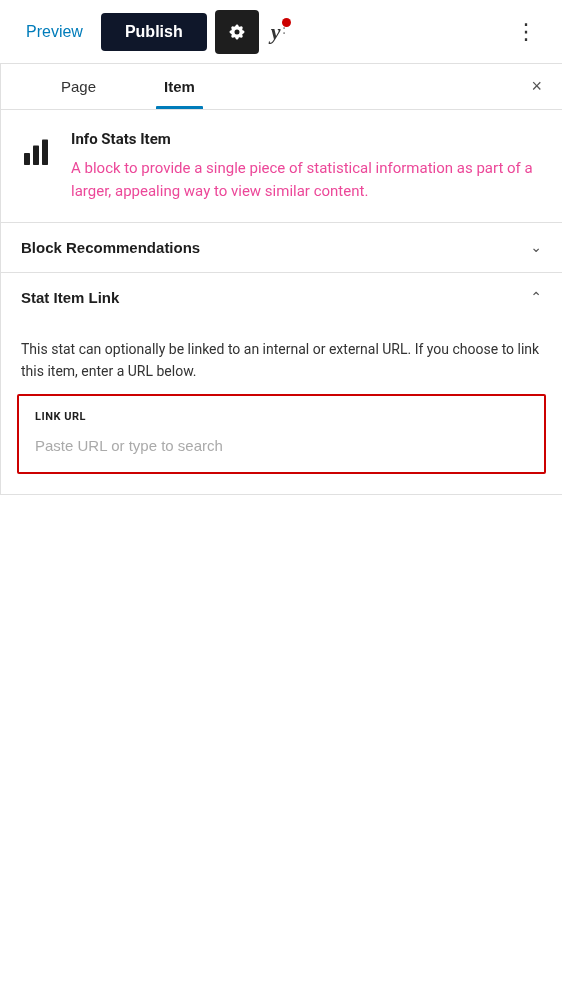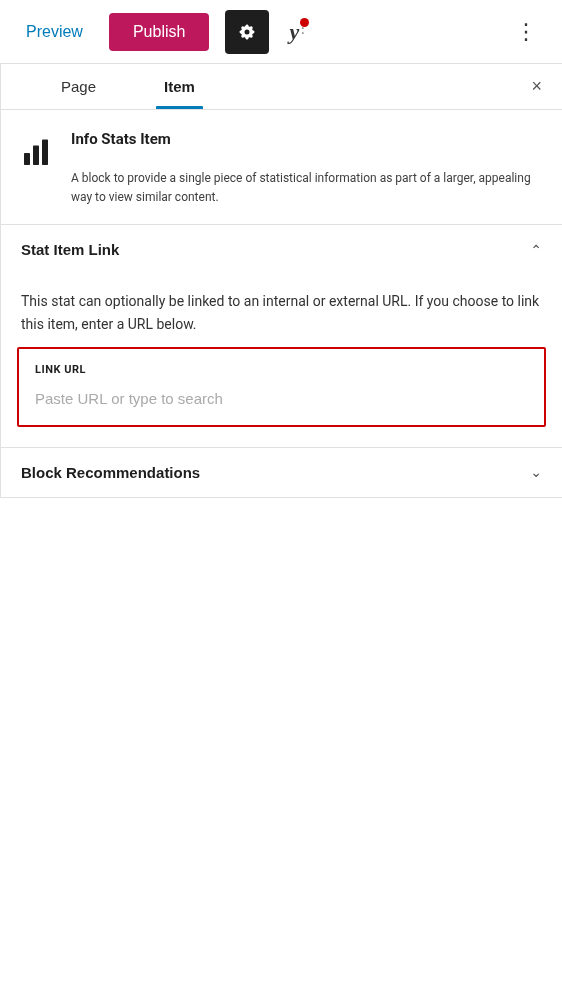--- a/index.html
+++ b/index.html
@@ -15,41 +15,41 @@
       min-height: 994px;
       overflow-x: hidden;
     }
 
     
     .toolbar {
       display: flex;
       align-items: center;
       padding: 12px 16px;
       border-bottom: 1px solid #e0e0e0;
-      gap: 12px;
+      gap: 4px;
       height: 64px;
     }
 
     .preview-btn {
       color: #007cba;
       background: none;
       border: none;
       font-size: 16px;
       font-weight: 400;
       cursor: pointer;
       padding: 6px 10px;
     }
 
     .publish-btn {
-      background: #be185d;
+      background: #0f172a;
       color: #fff;
       border: none;
       border-radius: 4px;
       font-size: 16px;
-      font-weight: 400;
+      font-weight: 700;
       padding: 10px 24px;
       cursor: pointer;
       margin-left: 4px;
     }
 
     .gear-btn {
       background: #1e1e1e;
       border: none;
       border-radius: 4px;
       width: 44px;
@@ -168,26 +168,26 @@
 
     .block-icon svg {
       width: 36px;
       height: 36px;
     }
 
     .block-info-content h3 {
       font-size: 15px;
       font-weight: 700;
       color: #1e1e1e;
-      margin-bottom: 21px;
+      margin-bottom: 9px;
     }
 
     .block-info-content p {
-      font-size: 12px;
-      color: #404040;
+      font-size: 15px;
+      color: #ec4899;
       line-height: 1.55;
     }
 
     
     .collapsible-section {
       border-bottom: 1px solid #e0e0e0;
     }
 
     .collapsible-header {
       display: flex;
@@ -295,33 +295,33 @@
         <rect x="8" y="9" width="4" height="13" rx="0.5"></rect>
         <rect x="14" y="5" width="4" height="17" rx="0.5"></rect>
       </svg>
     </div>
     <div class="block-info-content">
       <h3>Info Stats Item</h3>
       <p>A block to provide a single piece of statistical information as part of a larger, appealing way to view similar content.</p>
     </div>
   </div>
 
+  <div class="collapsible-section">
+    <button class="collapsible-header">
+      <h4>Block Recommendations</h4>
+      <span class="chevron">⌄</span>
+    </button>
+  </div>
+
   <div class="collapsible-section stat-link-section">
     <button class="collapsible-header">
       <h4>Stat Item Link</h4>
       <span class="chevron">⌃</span>
     </button>
     <p class="stat-link-description">This stat can optionally be linked to an internal or external URL. If you choose to link this item, enter a URL below.</p>
 
     <div class="link-url-field">
       <span class="link-url-label">LINK URL</span>
       <input class="link-url-input" type="text" placeholder="Paste URL or type to search" style="">
     </div>
   </div>
 
-  <div class="collapsible-section">
-    <button class="collapsible-header">
-      <h4>Block Recommendations</h4>
-      <span class="chevron">⌄</span>
-    </button>
-  </div>
-
 </div>
 
 </body></html>

